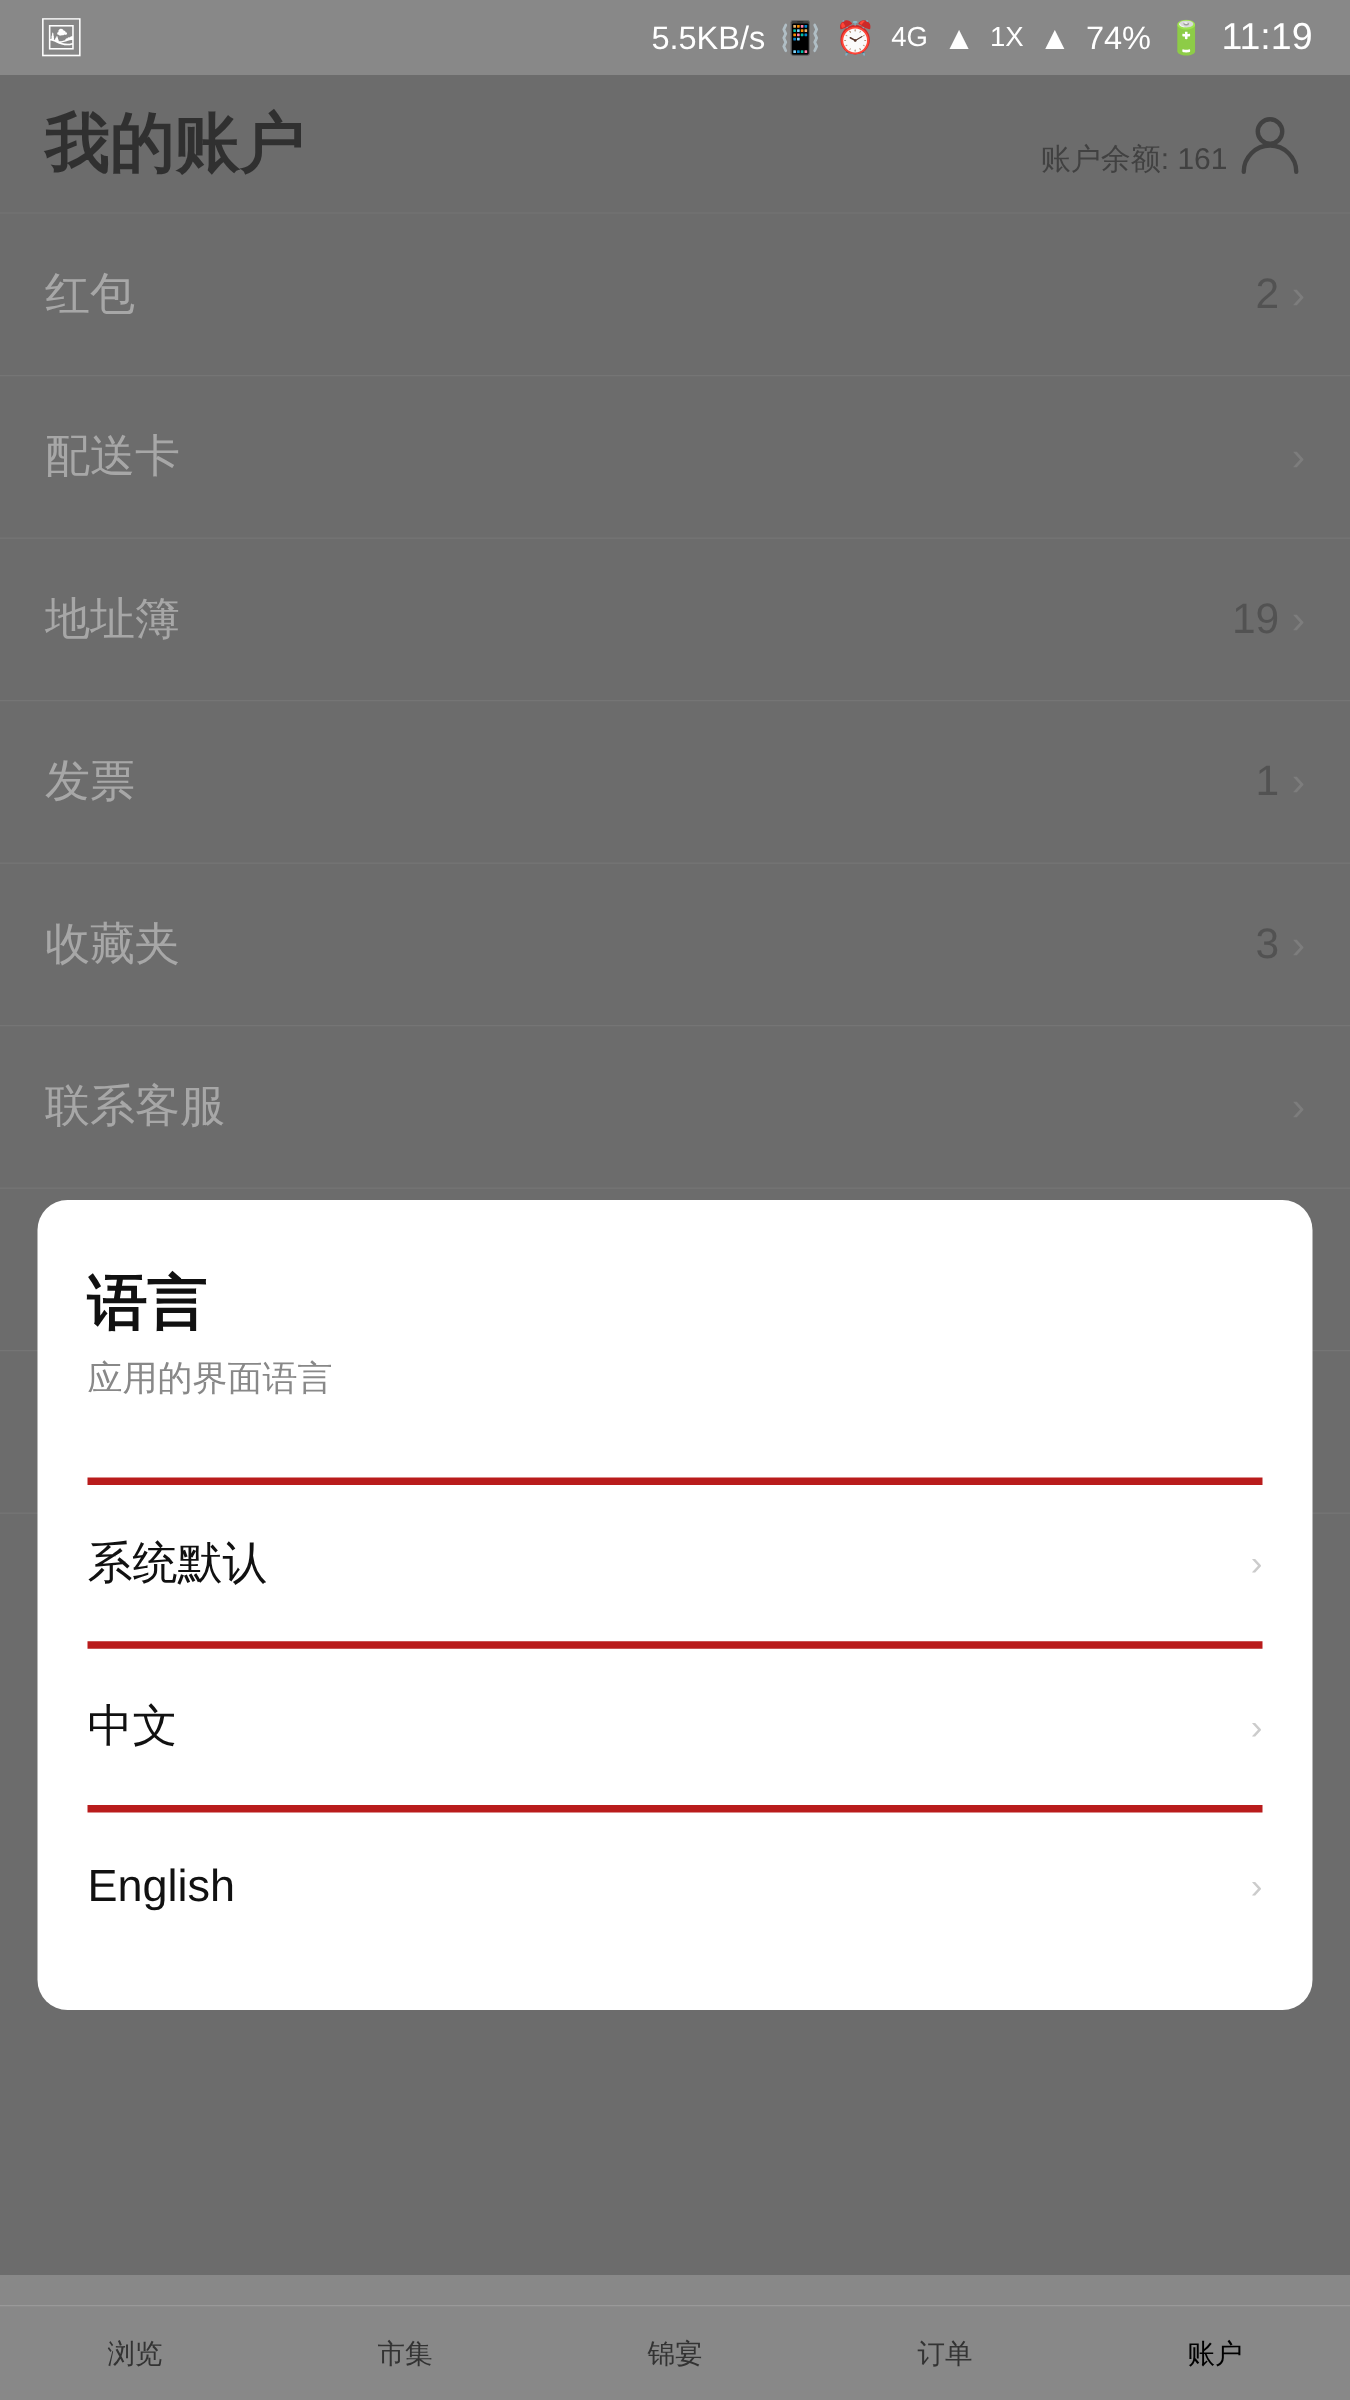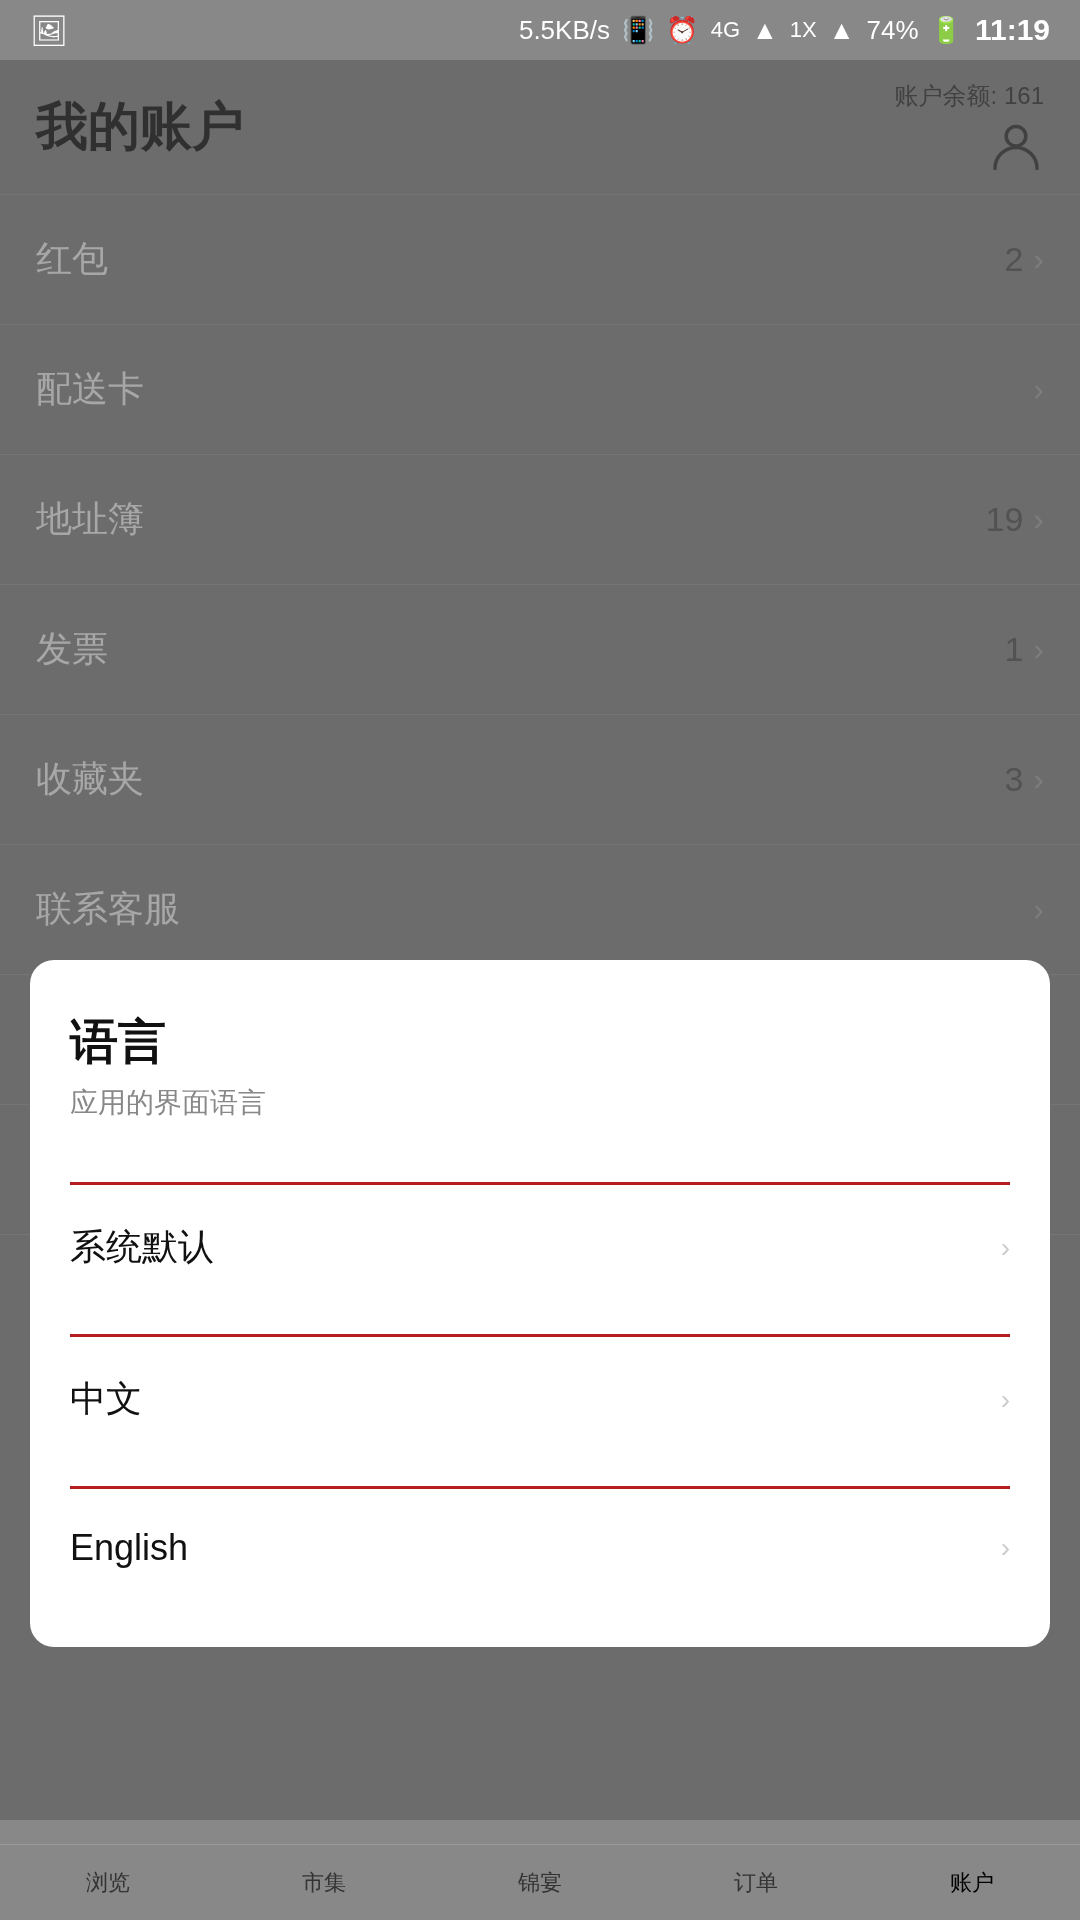--- a/index.html
+++ b/index.html
@@ -21,39 +21,38 @@
       display: flex;
       align-items: center;
       justify-content: space-between;
       padding: 0 30px;
       color: #fff;
       font-size: 28px;
       font-weight: 500;
     }
     .status-left { display: flex; align-items: center; gap: 10px; }
     .status-right { display: flex; align-items: center; gap: 12px; font-size: 26px; }
-    .status-time { font-size: 30px; font-weight: bold; text-align: center; }
+    .status-time { font-size: 30px; font-weight: normal; text-align: center; }
 
     
     .header {
       background: #888;
       padding: 20px 36px;
       display: flex;
       align-items: center;
       justify-content: space-between;
       border-bottom: 1px solid #999;
     }
     .header-title {
       font-size: 52px;
       font-weight: bold;
       color: #111;
     }
     .header-right {
       display: flex;
-      flex-direction: column;
       align-items: flex-end;
       gap: 6px;
     }
     .header-balance {
       font-size: 24px;
       color: #333;
     }
 
     
     .menu-list {
@@ -147,23 +146,22 @@
     .sheet-subtitle {
       font-size: 28px;
       color: #888;
       margin-bottom: 60px;
     }
     .sheet-item {
       display: flex;
       align-items: center;
       justify-content: space-between;
       padding: 38px 0;
-      border-top: 3px solid #b91c1c;
+      border-top: 6px solid #b91c1c;
       cursor: pointer;
-      margin-top: 24px;
     }
     .sheet-item-label {
       font-size: 36px;
       color: #111;
     }
     .sheet-chevron {
       font-size: 28px;
       color: #ccc;
     }
 

